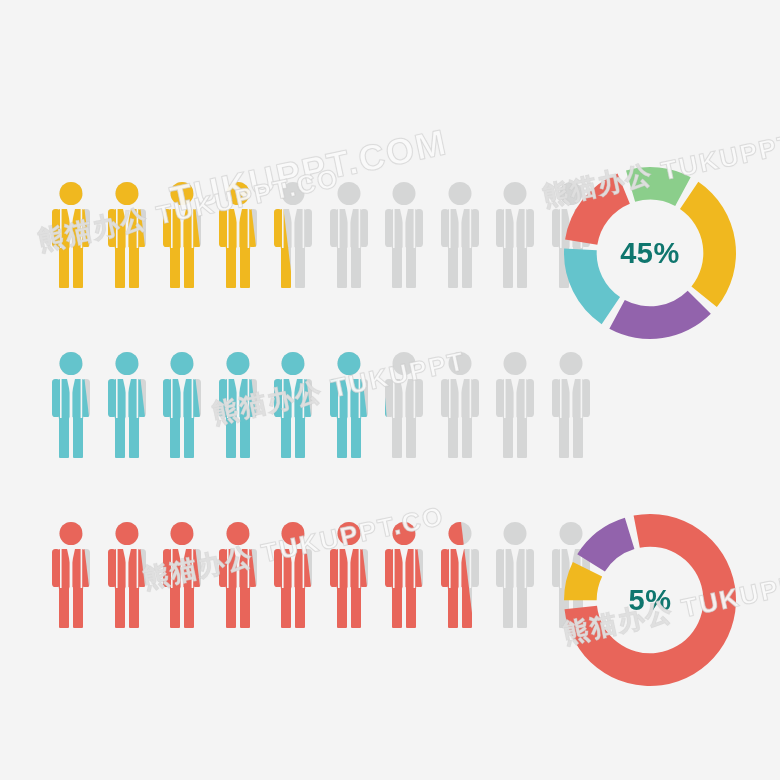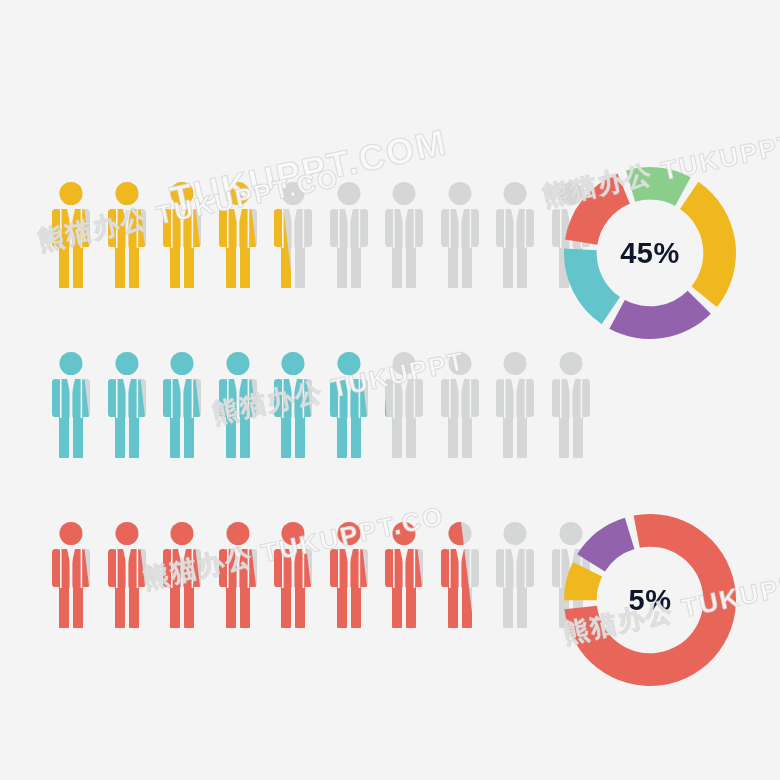--- a/index.html
+++ b/index.html
@@ -52,21 +52,21 @@
     left: 0;
     top: 0;
     width: 176px;
     height: 176px;
     display: flex;
     align-items: center;
     justify-content: center;
     font-size: 29px;
     font-weight: bold;
     letter-spacing: 0.5px;
-    color: #0f172a;
+    color: #0f766e;
     font-family: "Liberation Sans", sans-serif;
   }
 
   
   .wm {
     position: absolute;
     color: rgba(255,255,255,0.85);
     font-weight: bold;
     white-space: nowrap;
     pointer-events: none;

